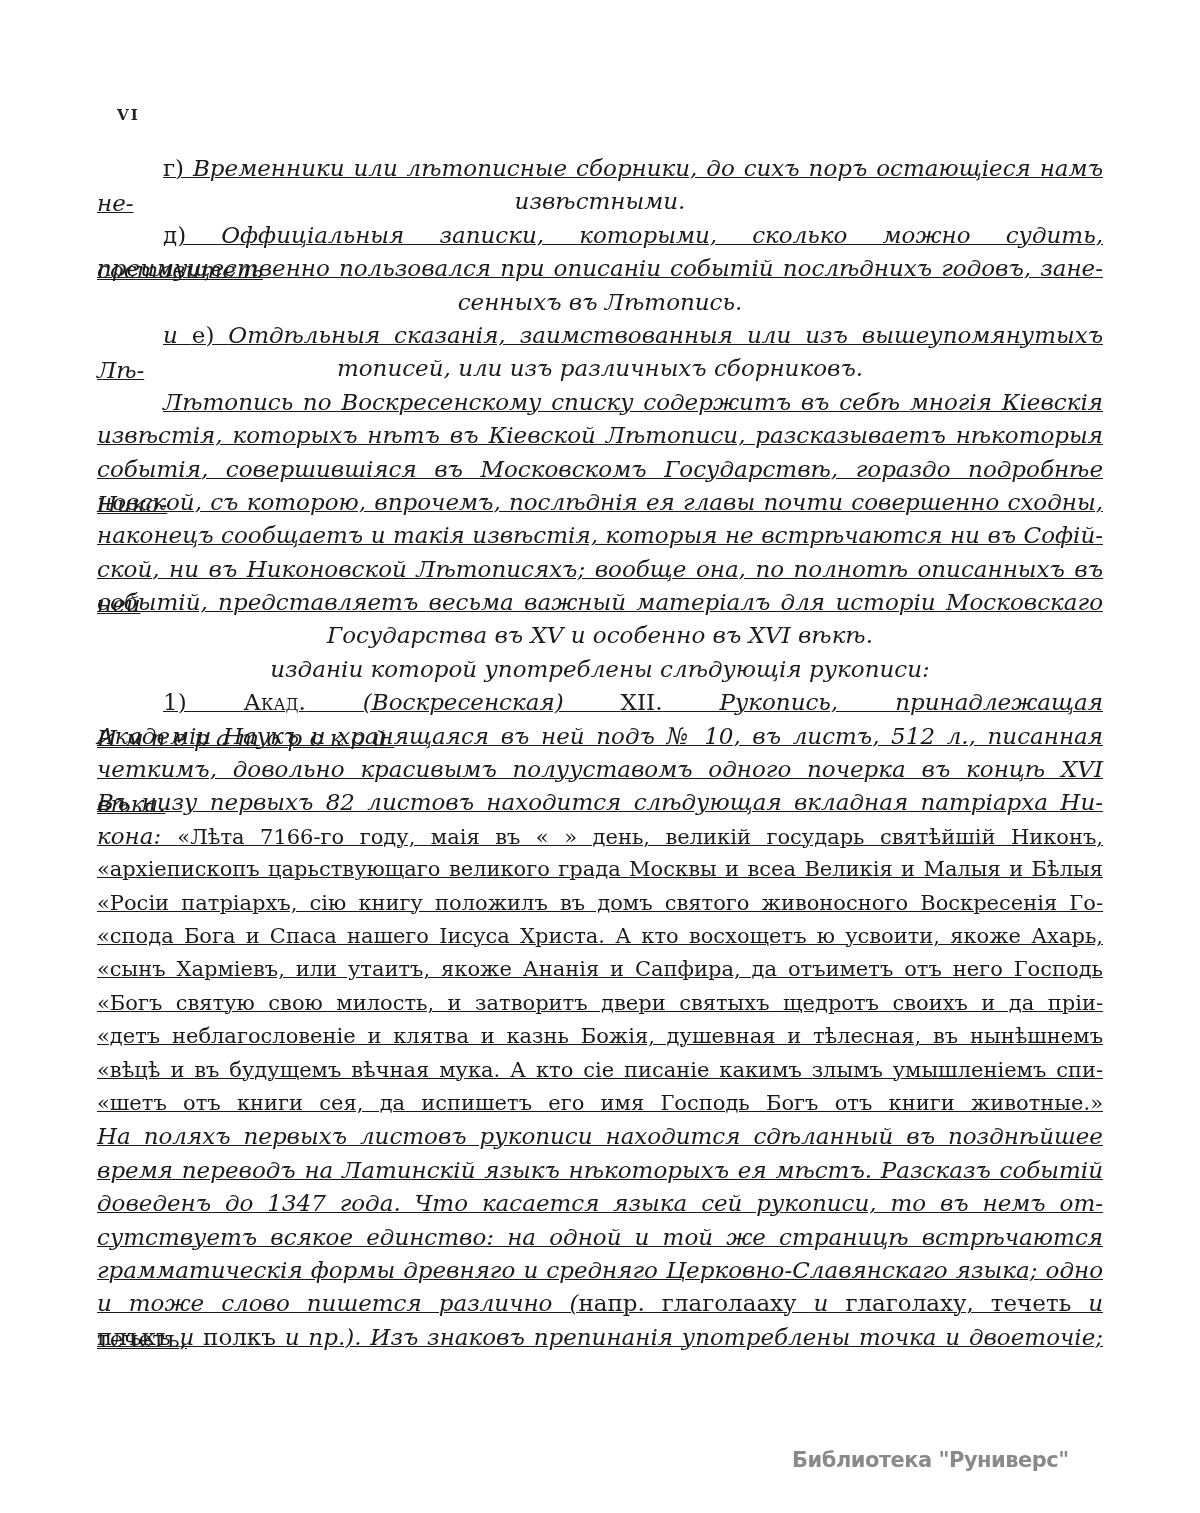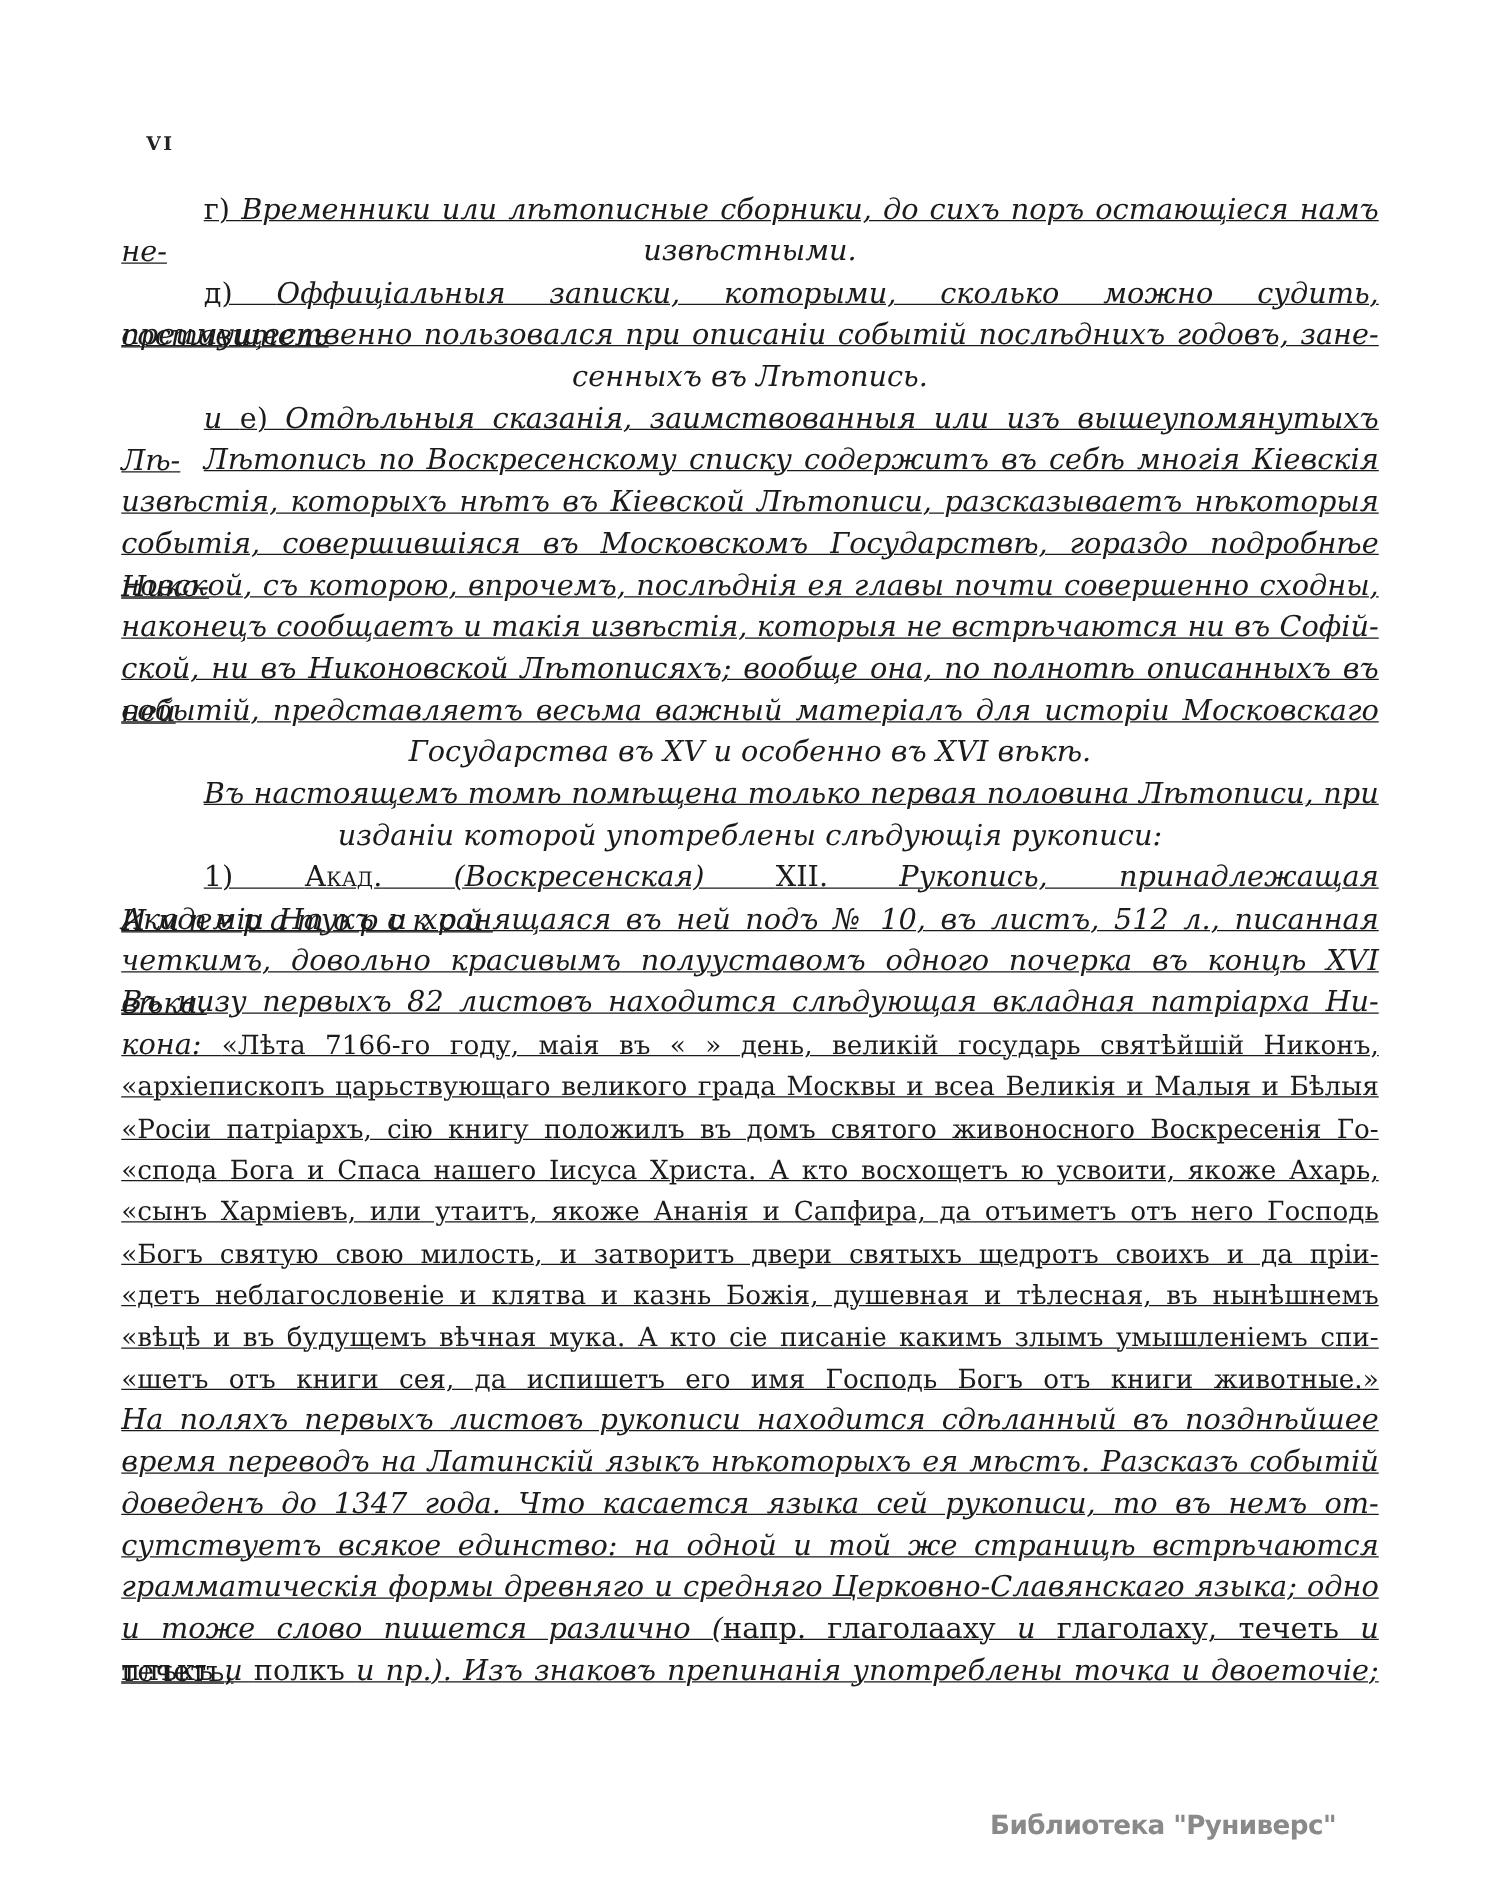--- a/index.html
+++ b/index.html
@@ -84,29 +84,29 @@
 <div class="page">
   <div class="page-number">VI</div>
 
   <div class="text-block">
       <div class="line indent just"><span class="s-roman">г) </span><span class="s-italic">Временники или лѣтописные сборники, до сихъ поръ остающіеся намъ не-</span></div>
       <div class="line"><span class="s-italic">извѣстными.</span></div>
       <div class="line indent just"><span class="s-roman">д) </span><span class="s-italic">Оффиціальныя записки, которыми, сколько можно судить, составитель</span></div>
       <div class="line just"><span class="s-italic">преимущественно пользовался при описаніи событій послѣднихъ годовъ, зане-</span></div>
       <div class="line"><span class="s-italic">сенныхъ въ Лѣтопись.</span></div>
       <div class="line indent just"><span class="s-italic">и </span><span class="s-roman">е) </span><span class="s-italic">Отдѣльныя сказанія, заимствованныя или изъ вышеупомянутыхъ Лѣ-</span></div>
+      <div class="line"><span class="s-italic">тописей, или изъ различныхъ сборниковъ.</span></div>
       <div class="line indent just"><span class="s-italic">Лѣтопись по Воскресенскому списку содержитъ въ себѣ многія Кіевскія</span></div>
       <div class="line just"><span class="s-italic">извѣстія, которыхъ нѣтъ въ Кіевской Лѣтописи, разсказываетъ нѣкоторыя</span></div>
       <div class="line just"><span class="s-italic">событія, совершившіяся въ Московскомъ Государствѣ, гораздо подробнѣе Нико-</span></div>
       <div class="line just"><span class="s-italic">новской, съ которою, впрочемъ, послѣднія ея главы почти совершенно сходны,</span></div>
       <div class="line just"><span class="s-italic">наконецъ сообщаетъ и такія извѣстія, которыя не встрѣчаются ни въ Софій-</span></div>
       <div class="line just"><span class="s-italic">ской, ни въ Никоновской Лѣтописяхъ; вообще она, по полнотѣ описанныхъ въ ней</span></div>
       <div class="line just"><span class="s-italic">событій, представляетъ весьма важный матеріалъ для исторіи Московскаго</span></div>
       <div class="line"><span class="s-italic">Государства въ XV и особенно въ XVI вѣкѣ.</span></div>
-      <div class="line indent just"><span class="s-italic">Въ настоящемъ томѣ помѣщена только первая половина Лѣтописи, при</span></div>
       <div class="line"><span class="s-italic">изданіи которой употреблены слѣдующія рукописи:</span></div>
       <div class="line indent just"><span class="s-roman">1) </span><span class="s-smallcaps">Акад.</span><span class="s-italic"> (Воскресенская) </span><span class="s-roman">XII.</span><span class="s-italic"> Рукопись, принадлежащая </span><span class="s-spaced-italic">Императорской</span></div>
       <div class="line just"><span class="s-italic">Академіи Наукъ и хранящаяся въ ней подъ № 10, въ листъ, 512 л., писанная</span></div>
       <div class="line just"><span class="s-italic">четкимъ, довольно красивымъ полууставомъ одного почерка въ концѣ XVI вѣка.</span></div>
       <div class="line just"><span class="s-italic">Въ низу первыхъ 82 листовъ находится слѣдующая вкладная патріарха Ни-</span></div>
       <div class="line just"><span class="s-italic">кона: </span><span class="s-quote">«Лѣта 7166-го году, маія въ « » день, великій государь святѣйшій Никонъ,</span></div>
       <div class="line just"><span class="s-quote">«архіепископъ царьствующаго великого града Москвы и всеа Великія и Малыя и Бѣлыя</span></div>
       <div class="line just"><span class="s-quote">«Росіи патріархъ, сію книгу положилъ въ домъ святого живоносного Воскресенія Го-</span></div>
       <div class="line just"><span class="s-quote">«спода Бога и Спаса нашего Іисуса Христа. А кто восхощетъ ю усвоити, якоже Ахарь,</span></div>
       <div class="line just"><span class="s-quote">«сынъ Харміевъ, или утаитъ, якоже Ананія и Сапфира, да отъиметъ отъ него Господь</span></div>

